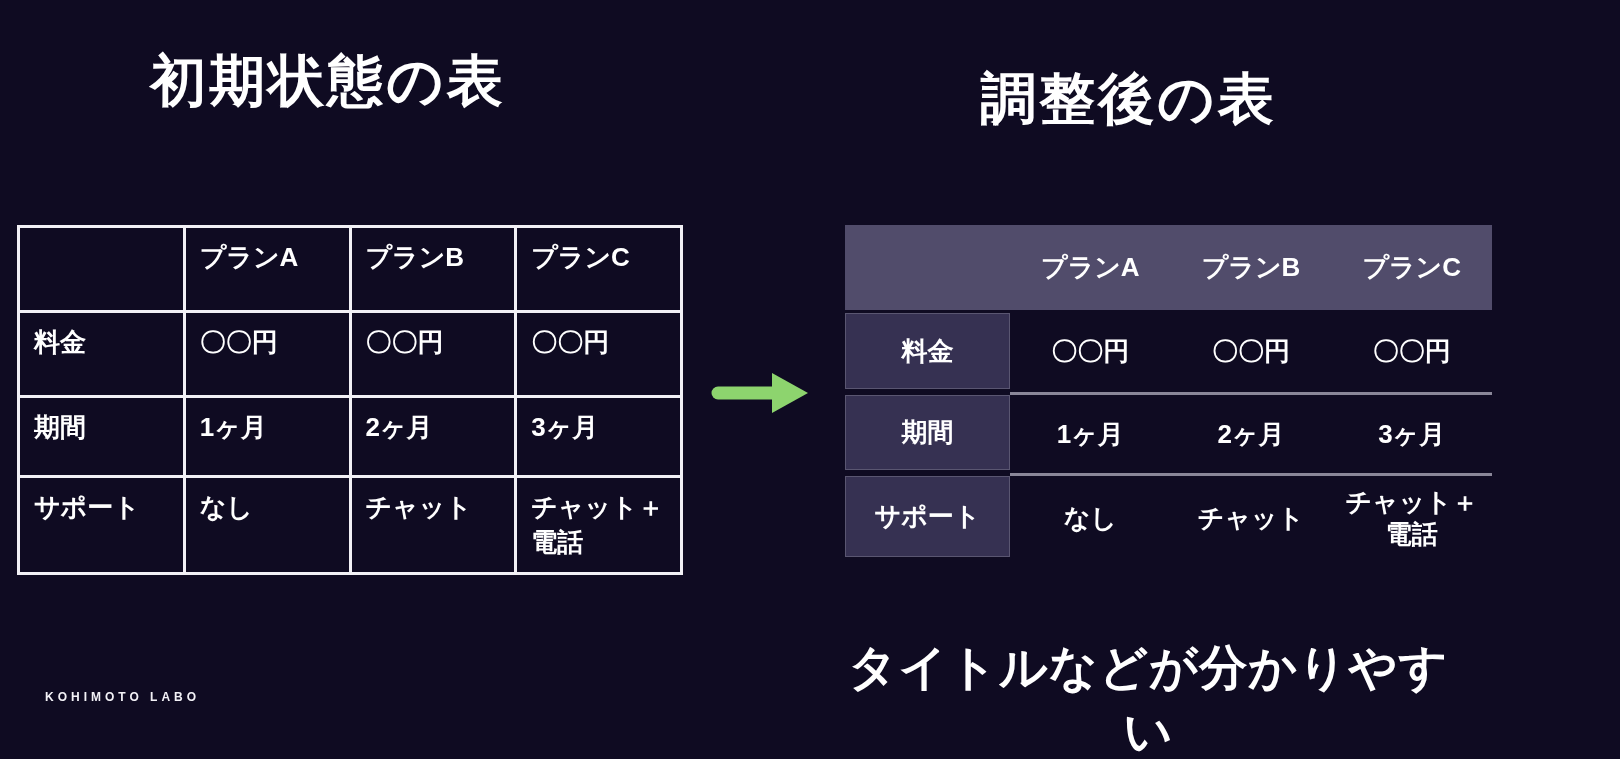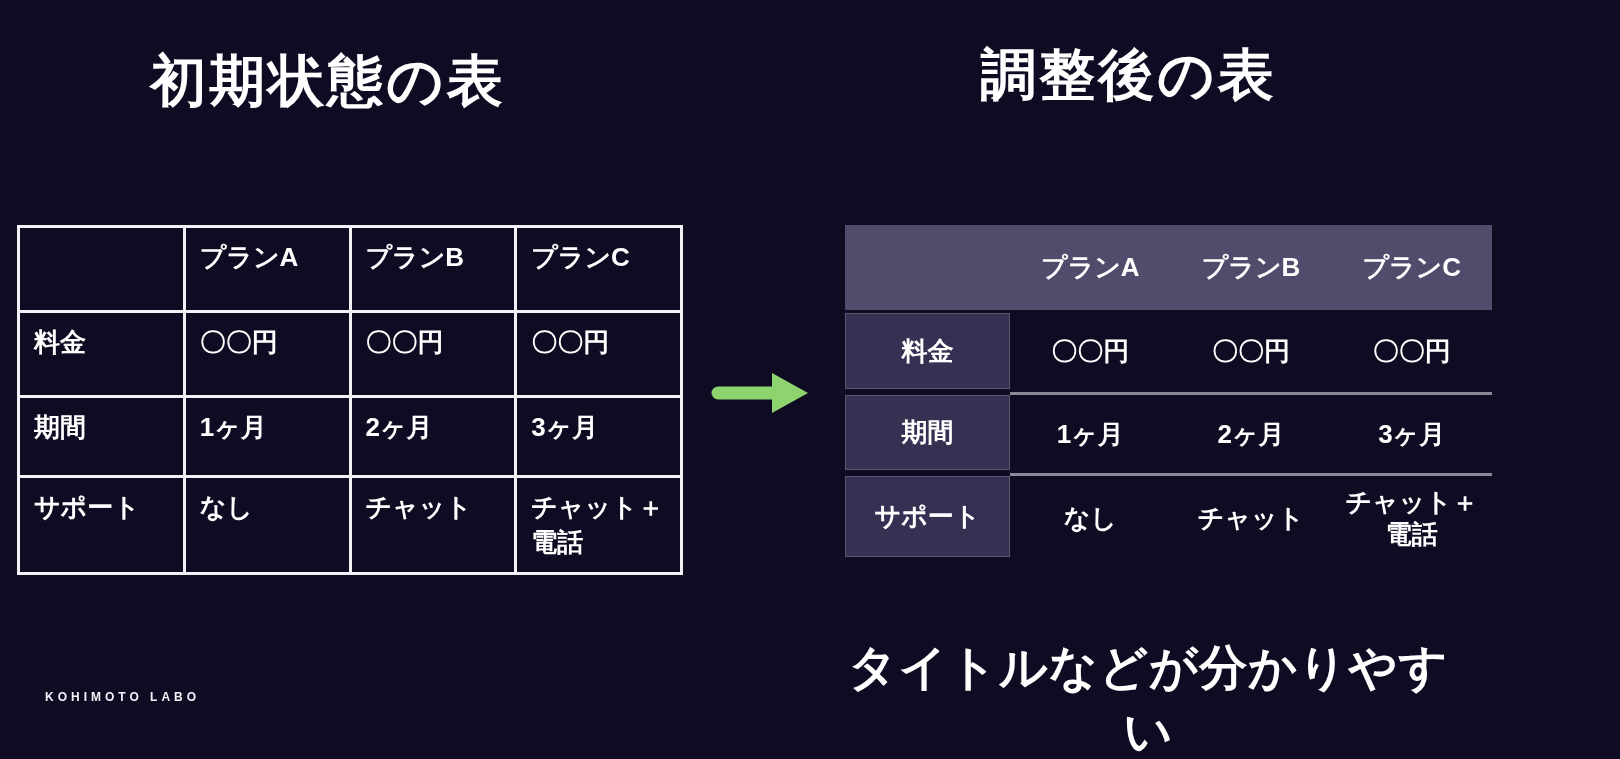--- a/index.html
+++ b/index.html
@@ -27,21 +27,21 @@
   .title {
     position: absolute;
     top: 44px;
     font-size: 56px;
     font-weight: 900;
     letter-spacing: 3px;
     text-align: center;
     color: var(--text);
   }
   .title.left  { left: -5px;  width: 666px; }
-  .title.right { left: 805px; width: 647px; top: 38px; }
+  .title.right { left: 805px; width: 647px; top: 62px; }
 
   
   table.plain-table {
     position: absolute;
     left: 17px;
     top: 225px;
     width: 666px;
     border-collapse: collapse;
     table-layout: fixed;
   }

